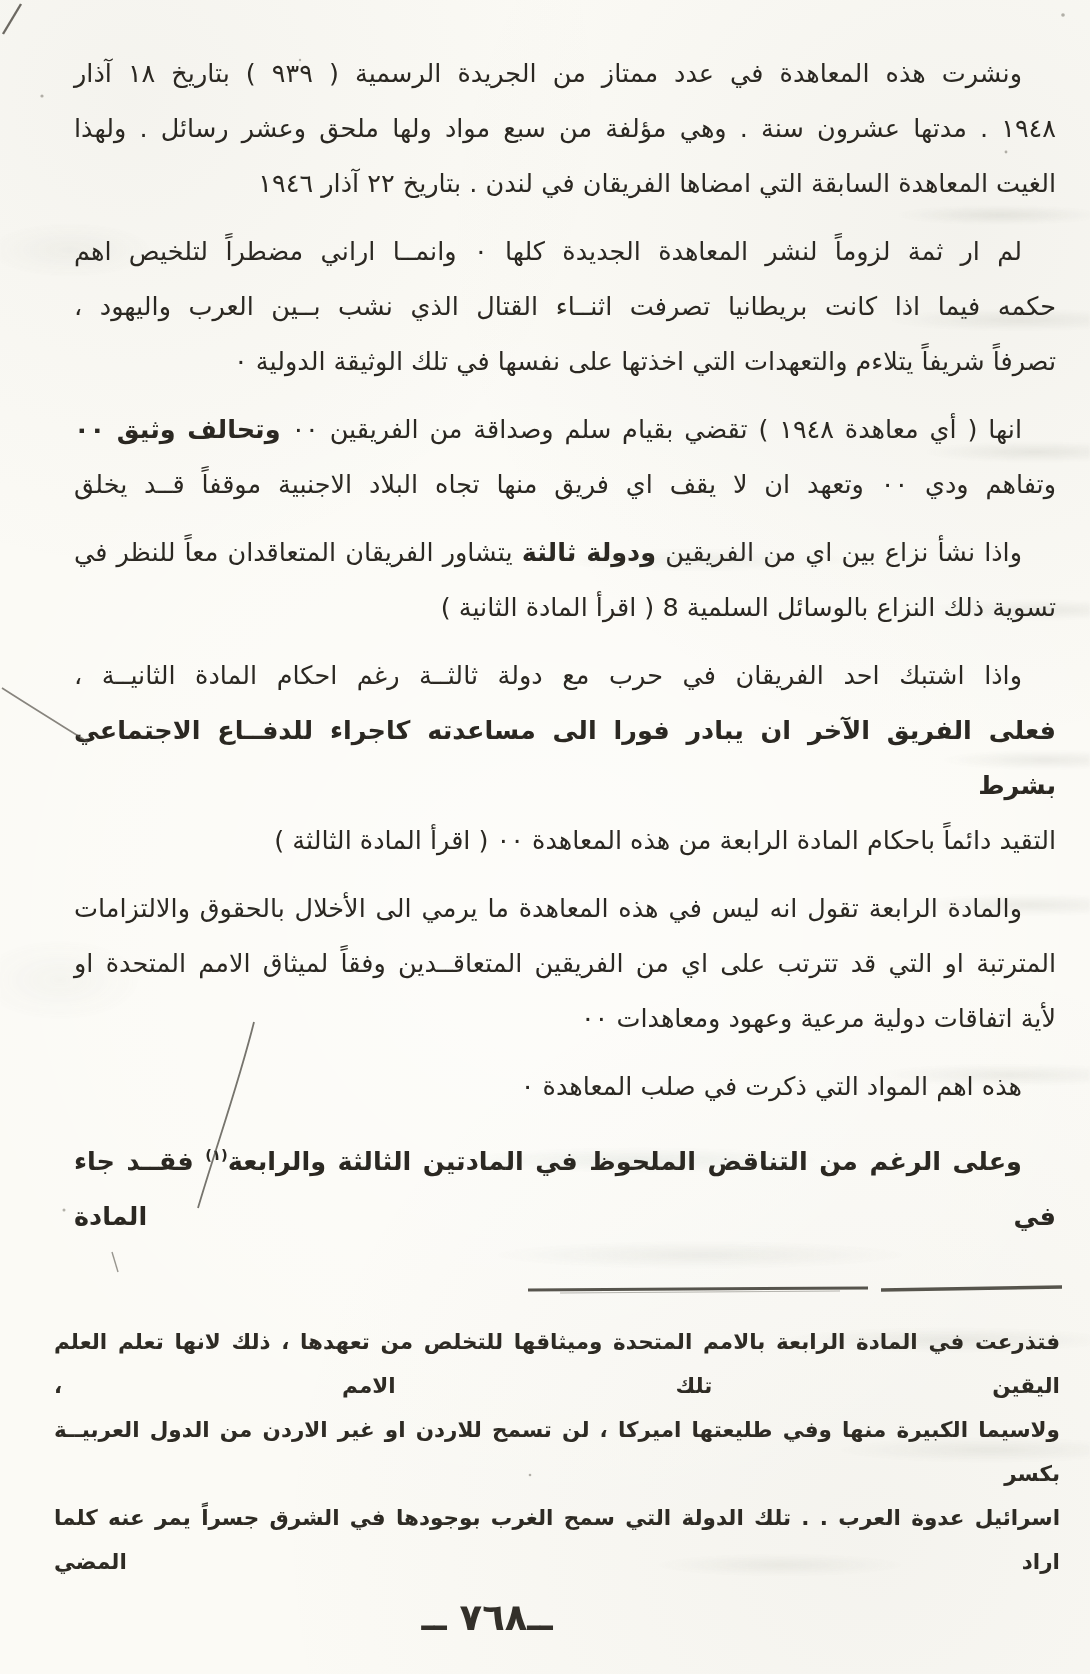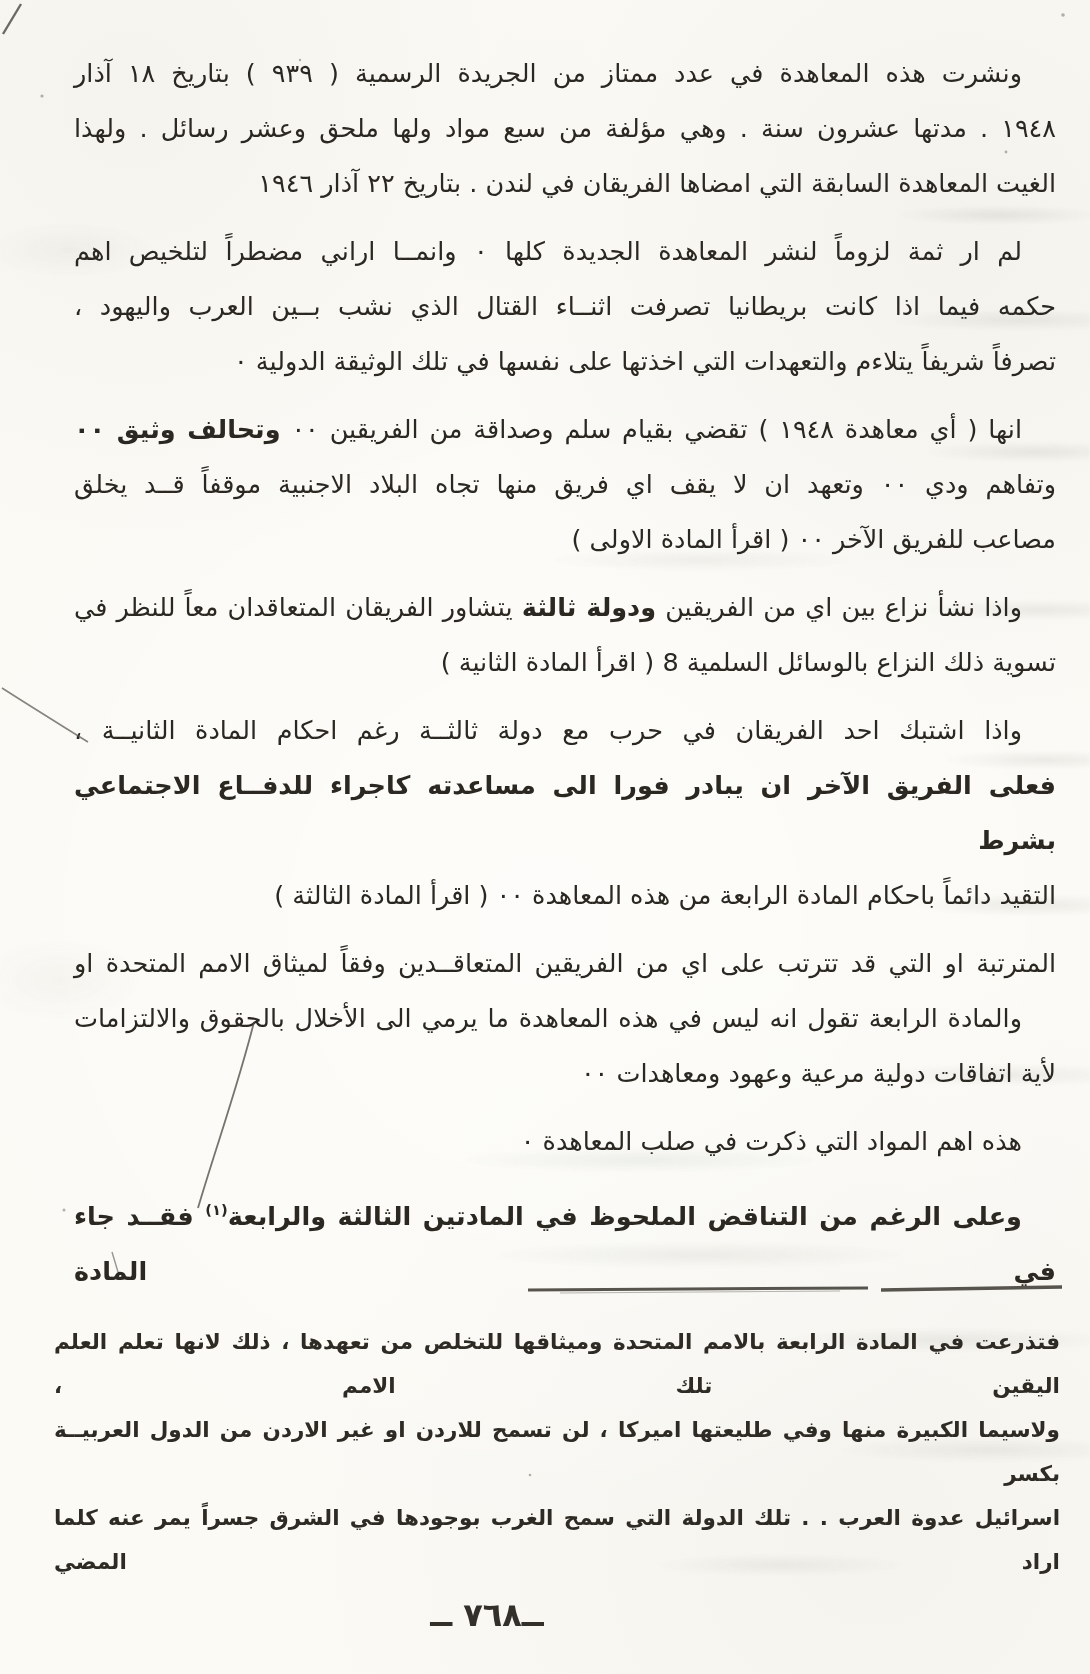--- a/index.html
+++ b/index.html
@@ -48,21 +48,21 @@
   .l-first{text-indent:34px;}
   .b{font-weight:bold;}
   .fn-sup{font-size:.58em;vertical-align:super;font-weight:bold;}
   .footnote{
     position:absolute;top:1320px;right:30px;left:54px;
     direction:rtl;font-size:21.5px;line-height:44px;font-weight:bold;
     text-align:justify;color:#2e2b24;
   }
   .page-number{
     position:absolute;top:1596px;left:0;width:974px;
-    text-align:center;font-size:32px;font-weight:bold;
+    text-align:center;font-size:37px;font-weight:bold;
     letter-spacing:2px;color:#33302a;
   }
   .artifacts{position:absolute;inset:0;pointer-events:none;}
 </style>
 </head>
 <body>
 
 <div class="page">
 
   <div class="bleed"></div>
@@ -77,37 +77,36 @@
 
     <section class="para">
       <span class="line l-just l-first">لم ار ثمة لزوماً لنشر المعاهدة الجديدة كلها ٠ وانمــا اراني مضطراً لتلخيص اهم</span>
       <span class="line l-just">حكمه فيما اذا كانت بريطانيا تصرفت اثنــاء القتال الذي نشب بــين العرب واليهود ،</span>
       <span class="line l-end">تصرفاً شريفاً يتلاءم والتعهدات التي اخذتها على نفسها في تلك الوثيقة الدولية ٠</span>
     </section>
 
     <section class="para">
       <span class="line l-just l-first"><span>انها ( أي معاهدة ١٩٤٨ ) تقضي بقيام سلم وصداقة من الفريقين ٠٠ </span><span class="b">وتحالف وثيق ٠٠</span></span>
       <span class="line l-just">وتفاهم ودي ٠٠ وتعهد ان لا يقف اي فريق منها تجاه البلاد الاجنبية موقفاً قــد يخلق</span>
-      <span class="line l-end">مصاعب للفريق الآخر ٠٠ ( اقرأ المادة الاولى )</span>
     </section>
 
     <section class="para">
       <span class="line l-just l-first"><span>واذا نشأ نزاع بين اي من الفريقين </span><span class="b">ودولة ثالثة</span><span> يتشاور الفريقان المتعاقدان معاً للنظر في</span></span>
       <span class="line l-end">تسوية ذلك النزاع بالوسائل السلمية 8 ( اقرأ المادة الثانية )</span>
     </section>
 
     <section class="para">
       <span class="line l-just l-first">واذا اشتبك احد الفريقان في حرب مع دولة ثالثــة رغم احكام المادة الثانيــة ،</span>
       <span class="line l-just b">فعلى الفريق الآخر ان يبادر فورا الى مساعدته كاجراء للدفــاع الاجتماعي بشرط</span>
       <span class="line l-end">التقيد دائماً باحكام المادة الرابعة من هذه المعاهدة ٠٠ ( اقرأ المادة الثالثة )</span>
     </section>
 
     <section class="para">
+      <span class="line l-just l-first">والمادة الرابعة تقول انه ليس في هذه المعاهدة ما يرمي الى الأخلال بالحقوق والالتزامات</span>
       <span class="line l-just">المترتبة او التي قد تترتب على اي من الفريقين المتعاقــدين وفقاً لميثاق الامم المتحدة او</span>
-      <span class="line l-just l-first">والمادة الرابعة تقول انه ليس في هذه المعاهدة ما يرمي الى الأخلال بالحقوق والالتزامات</span>
       <span class="line l-end">لأية اتفاقات دولية مرعية وعهود ومعاهدات ٠٠</span>
     </section>
 
     <section class="para">
       <span class="line l-end l-first">هذه اهم المواد التي ذكرت في صلب المعاهدة ٠</span>
     </section>
 
     <section class="para b">
       <span class="line l-just l-first"><span>وعلى الرغم من التناقض الملحوظ في المادتين الثالثة والرابعة</span><span class="fn-sup">(١)</span><span> فقــد جاء في المادة</span></span>
     </section>

